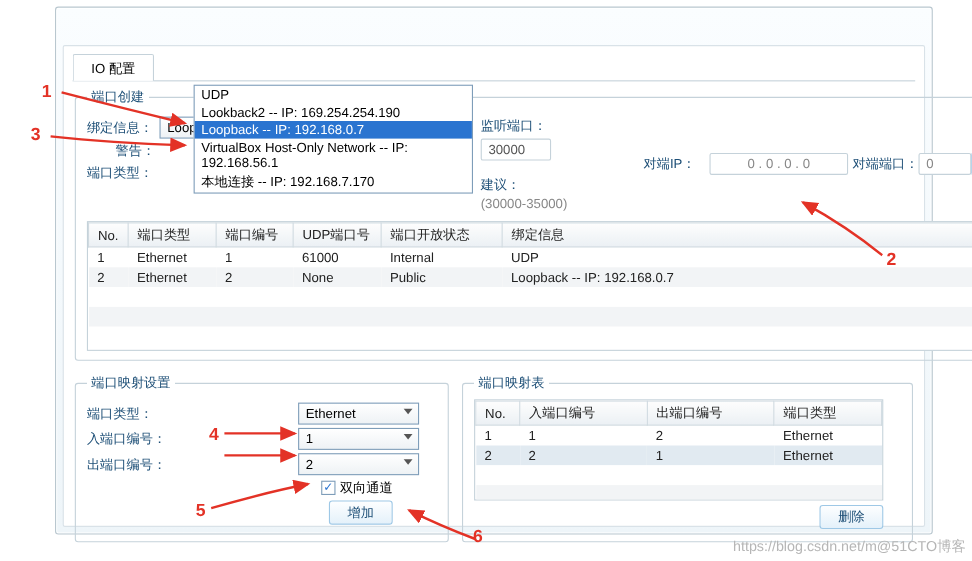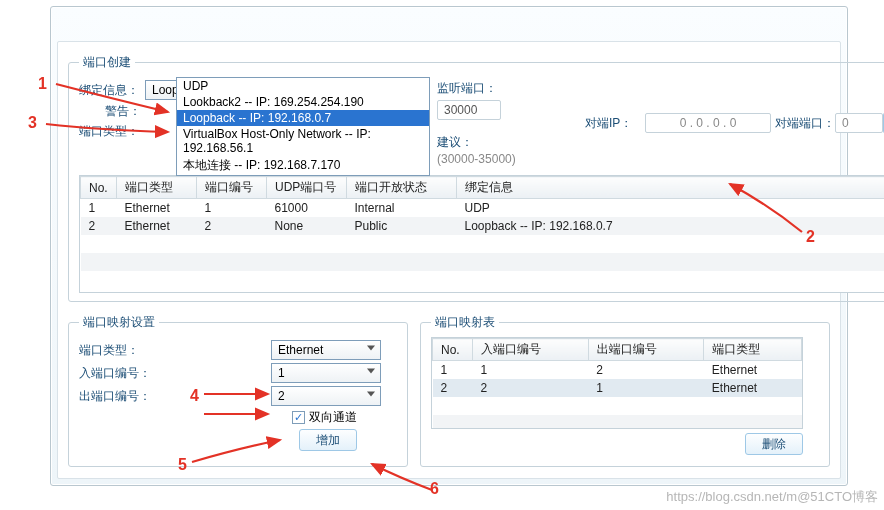--- a/index.html
+++ b/index.html
@@ -40,20 +40,23 @@
   .watermark { position:absolute; right:6px; bottom:4px; color:#b6b6b6; font-size:13px;}
   .checkbox { width:13px;height:13px;border:1px solid #7e9db9;background:#fff;display:inline-flex;align-items:center;justify-content:center;margin-right:4px;}
   .checkbox.checked:after{content:"✓";color:#2a74d0;font-size:11px;line-height:11px;}
 </style>
 </head>
 <body>
 
 <div class="window">
 
   <div class="client">
+    <div class="tabstrip">
+      <div class="tab">IO 配置</div>
+    </div>
 
     <fieldset class="group" style="position:relative;">
       <legend>端口创建</legend>
 
       <div style="display:flex; gap:18px;">
         <div style="flex:0 0 340px;">
           <div class="row">
             <span class="lbl">绑定信息：</span>
             <div class="combo" style="width:246px;">
               <span>Loopback -- IP: 192.168.0.7</span>

